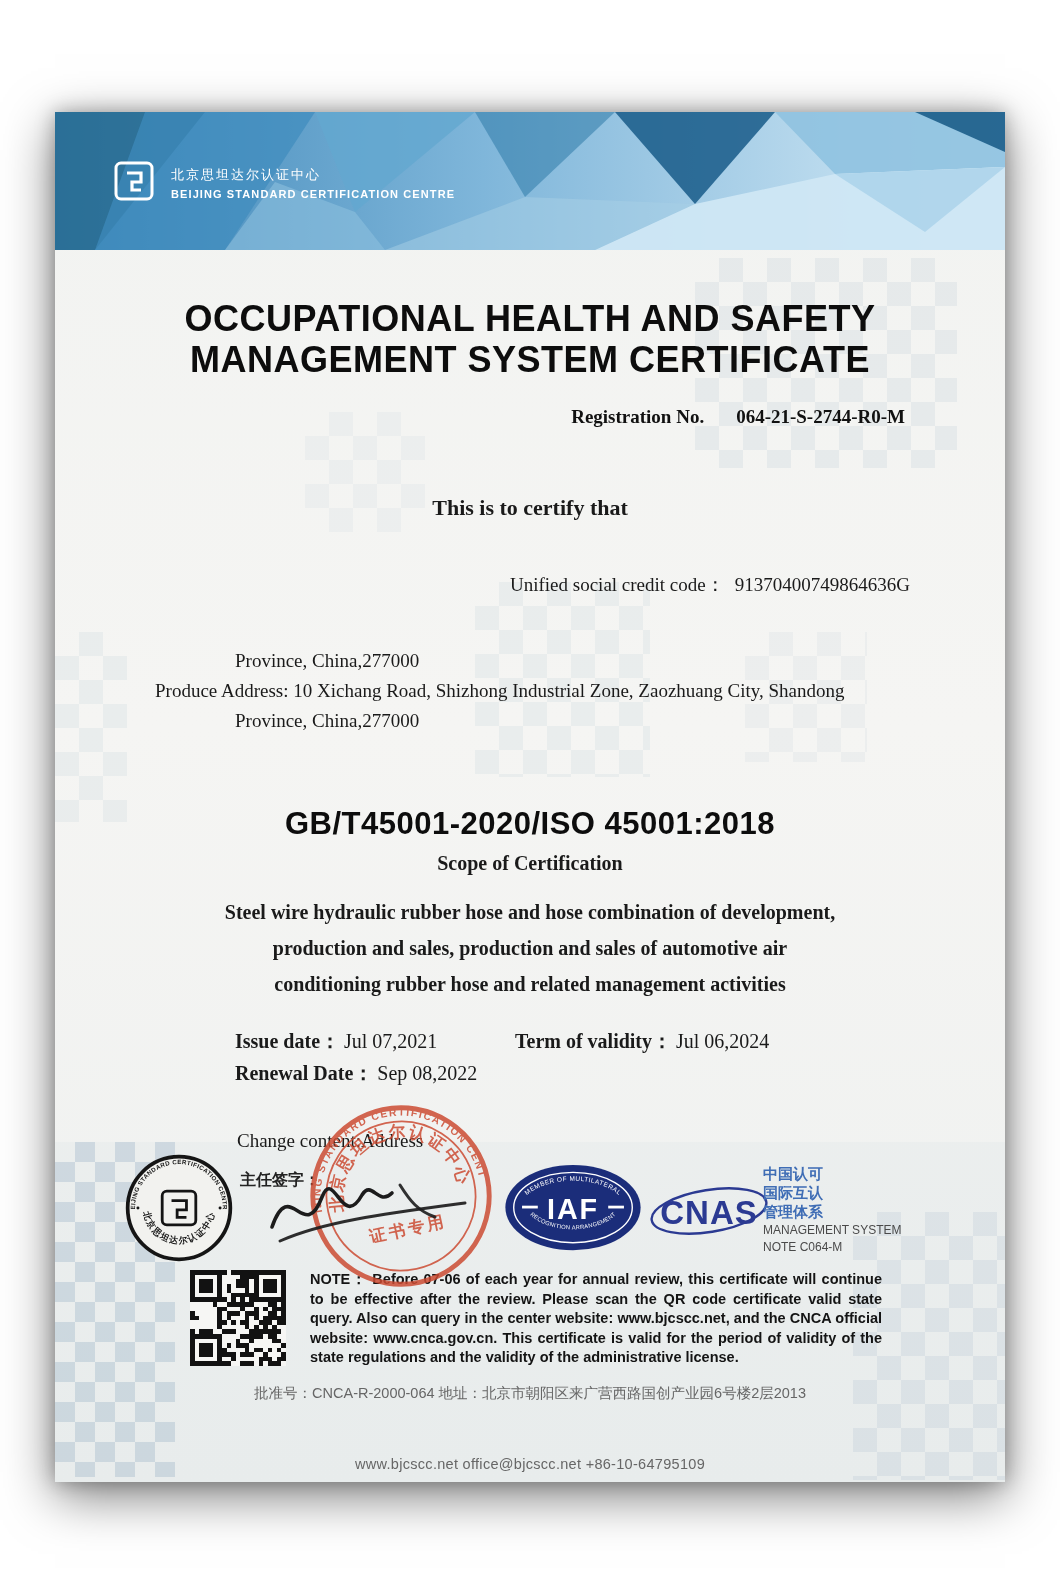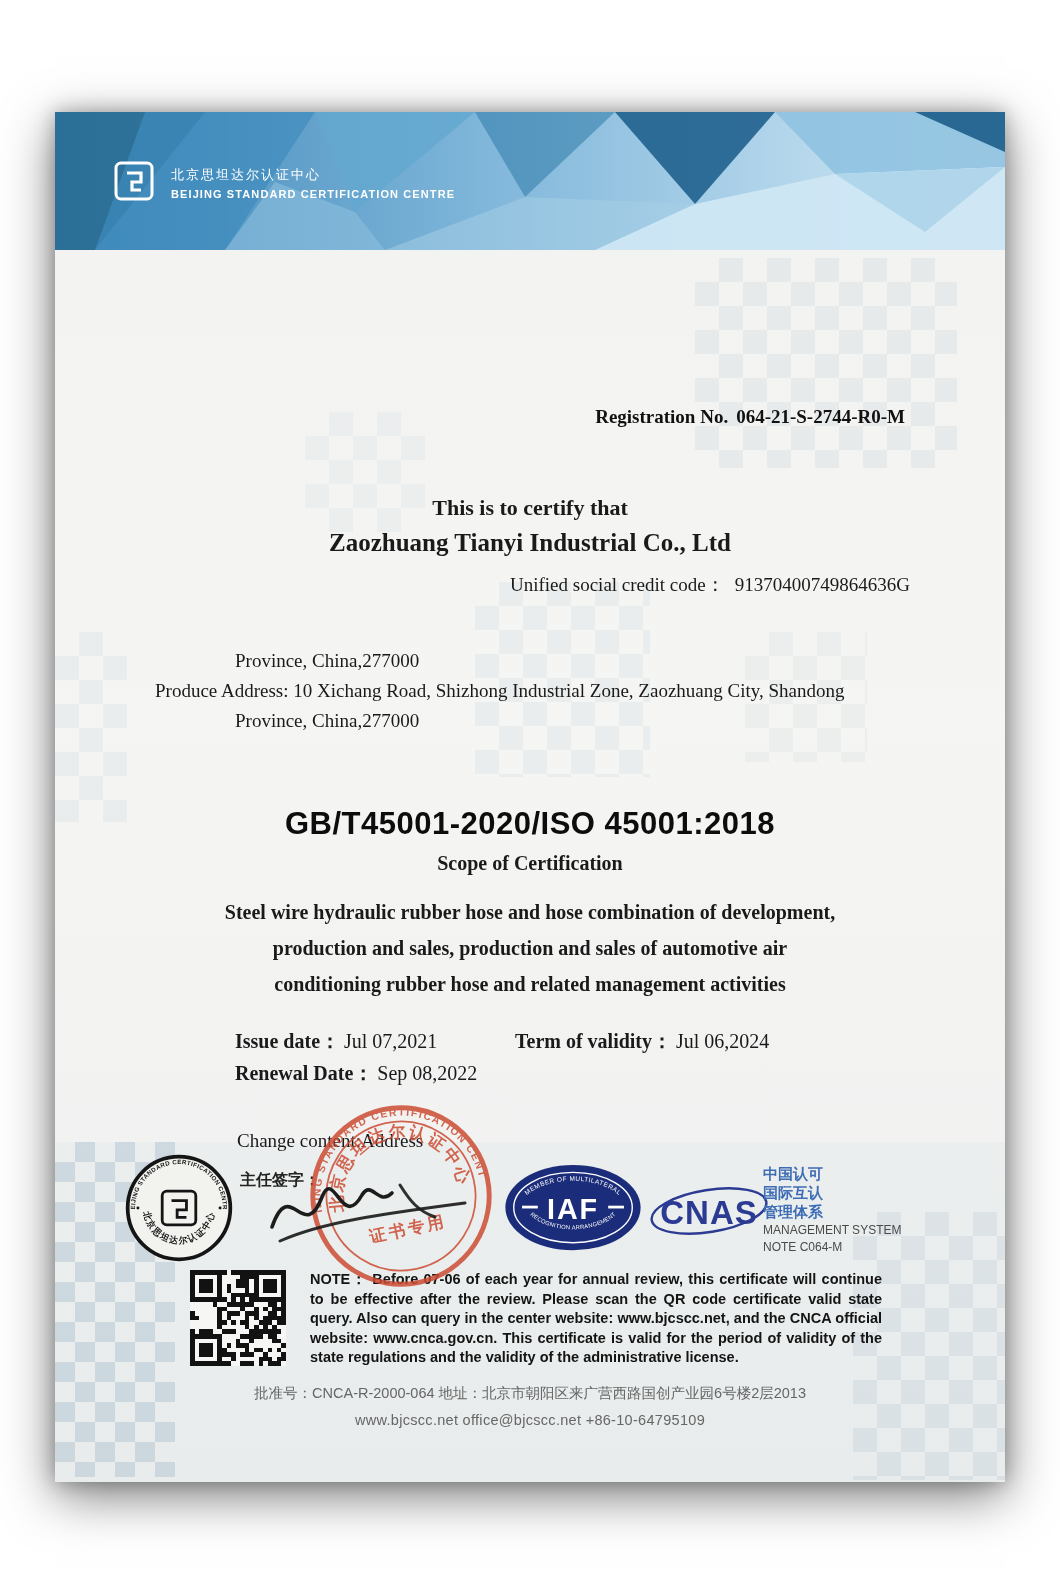--- a/index.html
+++ b/index.html
@@ -22,21 +22,21 @@
   .brand-text{margin-left:16px;color:#fff;margin-top:6px;}
   .org-cn{font-size:13px;letter-spacing:2px;}
   .org-en{font-size:11px;letter-spacing:1.1px;margin-top:4px;font-weight:600;}
   
   .wm{position:absolute;pointer-events:none;
       background:repeating-conic-gradient(rgba(140,168,190,1) 0% 25%, transparent 0% 50%);
       background-size:48px 48px;}
   
   .title{top:186px;font-weight:700;font-size:36px;line-height:41px;letter-spacing:0.5px;color:#0d0d0d;}
   .registration{top:294px;right:100px;font-family:"Liberation Serif",serif;font-weight:700;font-size:19px;color:#111;}
-  .registration .num{margin-left:8px;}
+  .registration .num{margin-left:32px;}
   .certify-intro{top:383px;font-weight:700;font-size:22px;}
   .company{top:417px;font-weight:700;font-size:25px;}
   .credit{top:460px;left:455px;font-size:19px;}
   .credit .code{margin-left:10px;}
   .addr{font-size:19px;}
   .conf-intro{top:662px;font-weight:700;font-size:21px;}
   .standard{top:694px;font-weight:700;font-size:31px;letter-spacing:0.5px;color:#0d0d0d;}
   .scope-title{top:740px;font-weight:700;font-size:20px;}
   .scope-text{top:782px;font-weight:700;font-size:20px;line-height:36px;white-space:pre-line;}
   .daterow{font-size:20px;}
@@ -53,21 +53,21 @@
   .accred{left:708px;top:1052px;line-height:19px;}
   .accred .cn{font-size:15px;color:#3f6db5;font-weight:600;}
   .accred .en{font-size:12px;color:#4a4a4a;line-height:15px;margin-top:2px;}
   .accred .en:first-of-type{margin-top:6px;}
   
   .qr{left:135px;top:1158px;width:96px;height:96px;background:#f6f6f4;}
   .qr-grid{display:grid;width:96px;height:96px;grid-template-columns:repeat(21,1fr);grid-template-rows:repeat(21,1fr);}
   .qr-grid div{background:#121212;}
   .note{left:255px;top:1158px;width:572px;font-weight:700;font-size:14.5px;line-height:19.6px;color:#141414;text-align:justify;}
   .approval{top:1272px;font-size:14.5px;color:#666;}
-  .contact{top:1300px;font-size:14.5px;color:#666;letter-spacing:0.3px;}
+  .contact{top:1344px;font-size:14.5px;color:#666;letter-spacing:0.3px;}
   .band-tint{left:0;top:1030px;width:950px;height:340px;background:rgba(190,208,220,0.10);pointer-events:none;}
 </style>
 </head>
 <body>
 
 <div class="sheet">
 
   <div class="wm abs" style="left:640px;top:146px;width:262px;height:210px;opacity:.13;"></div>
   <div class="wm abs" style="left:250px;top:300px;width:120px;height:120px;opacity:.08;"></div>
   <div class="wm abs" style="left:420px;top:470px;width:175px;height:195px;opacity:.11;"></div>
@@ -104,27 +104,30 @@
         <rect x="3" y="3" width="36" height="36" rx="5" fill="none" stroke="#ffffff" stroke-width="3"></rect>
         <path d="M14,13 h14 v9 h-9 v8 h9" fill="none" stroke="#ffffff" stroke-width="3.2"></path>
       </svg>
       <div class="brand-text">
         <div class="org-cn">北京思坦达尔认证中心</div>
         <div class="org-en">BEIJING STANDARD CERTIFICATION CENTRE</div>
       </div>
     </div>
   </div>
 
+  <div class="abs center title">
+    <div>OCCUPATIONAL HEALTH AND SAFETY</div>
+    <div>MANAGEMENT SYSTEM CERTIFICATE</div>
+  </div>
 
   <div class="abs registration">
     <span>Registration  No.</span><span class="num">064-21-S-2744-R0-M</span>
   </div>
 
   <div class="abs center serif certify-intro">This is to certify that</div>
-  <div class="abs center serif company">Zaozhuang Tianyi Industrial Co., Ltd</div>
   <div class="abs serif credit">
     <span>Unified social credit code：</span><span class="code">91370400749864636G</span>
   </div>
   <div class="abs serif addr" style="left:180px;top:538px;">Province, China,277000</div>
   <div class="abs serif addr" style="left:100px;top:568px;">Produce Address: 10 Xichang Road, Shizhong Industrial Zone, Zaozhuang City, Shandong</div>
   <div class="abs serif addr" style="left:180px;top:598px;">Province, China,277000</div>
 
   <div class="abs center standard">GB/T45001-2020/ISO 45001:2018</div>
   <div class="abs center serif scope-text">Steel wire hydraulic rubber hose and hose combination of development,
 production and sales, production and sales of automotive air

